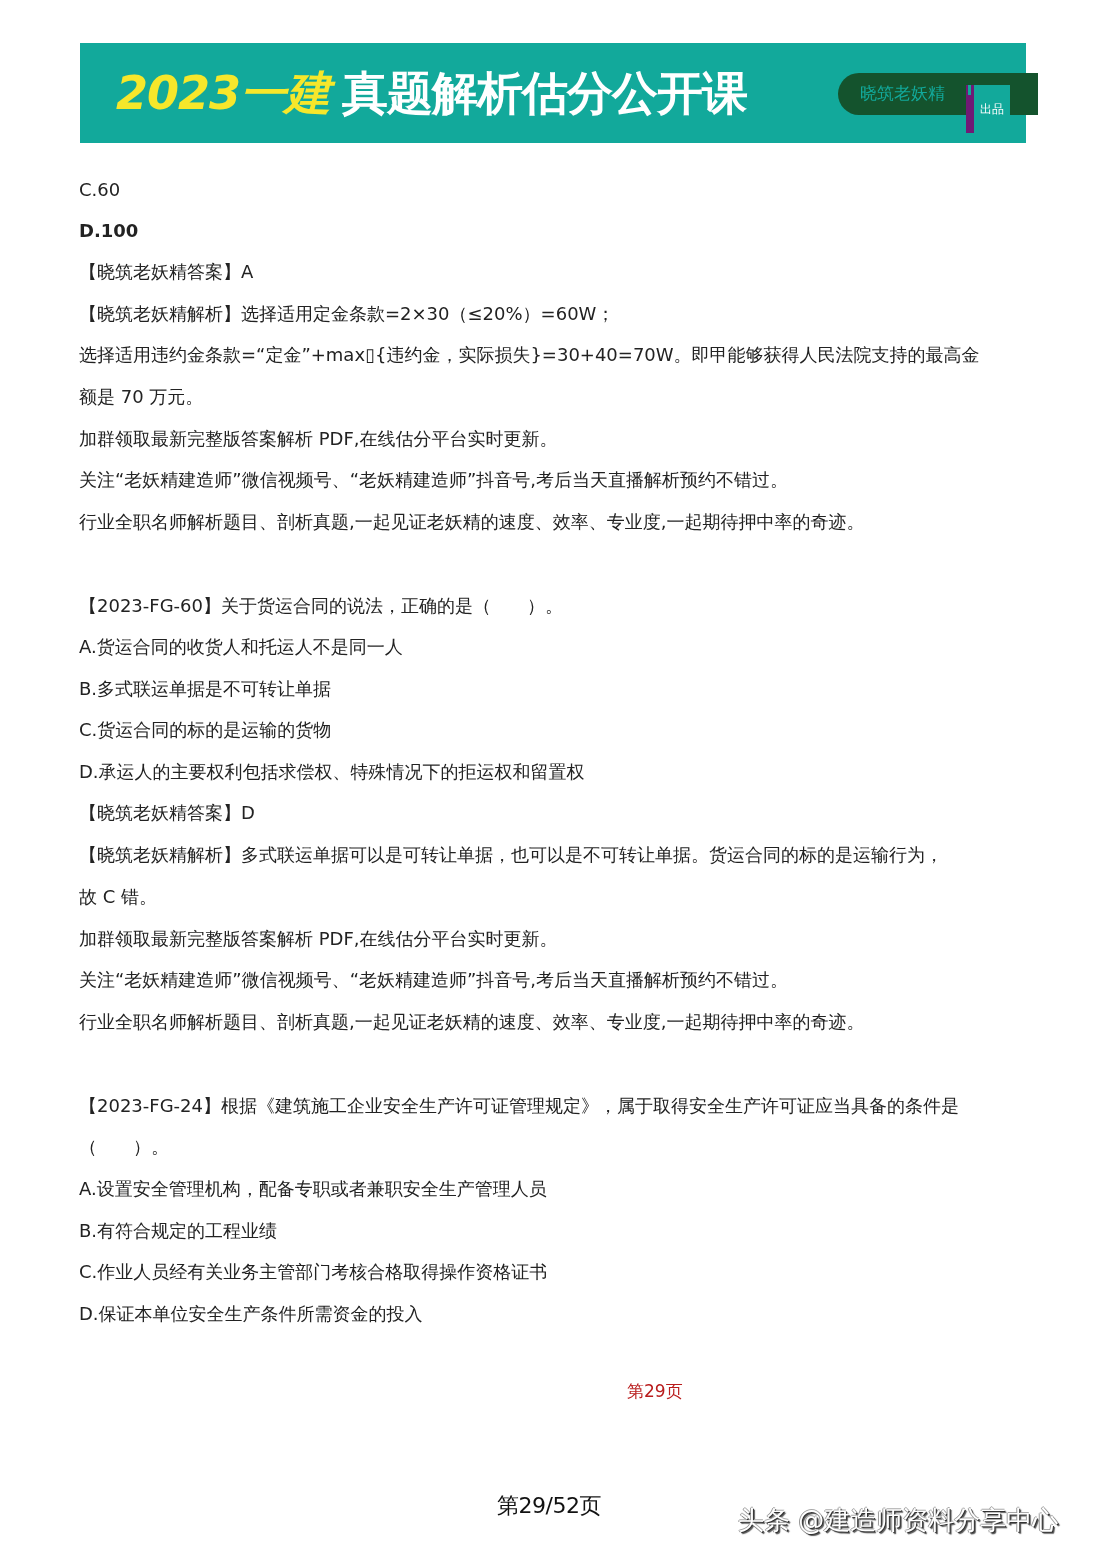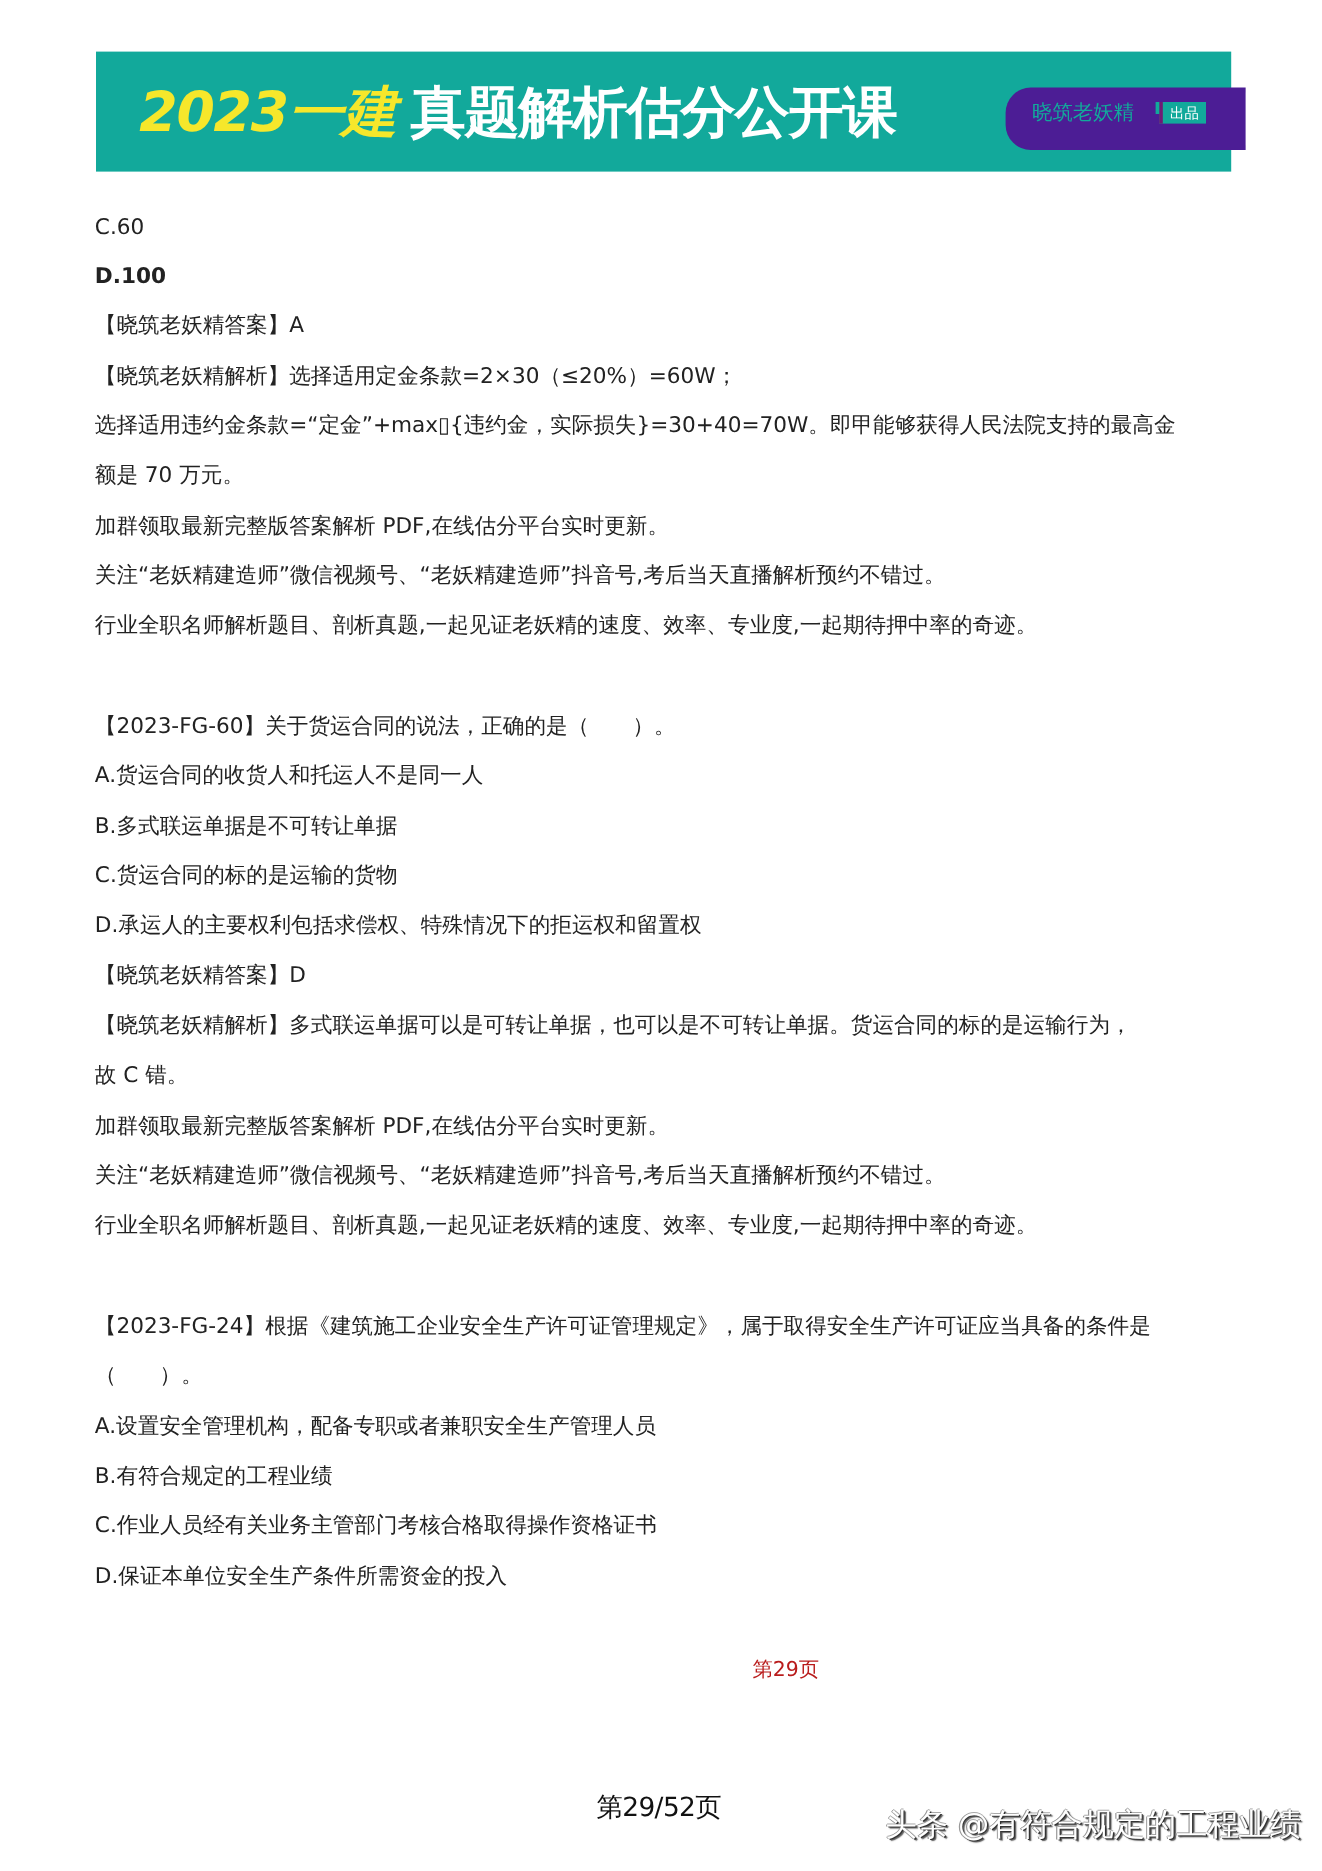--- a/index.html
+++ b/index.html
@@ -18,34 +18,34 @@
     }
     .banner-title {
       position: absolute; left: 36px; top: 22px;
       font-size: 46px; font-weight: bold; font-style: italic;
       letter-spacing: -1px; white-space: nowrap; line-height: 56px;
     }
     .banner-title .yellow { color: #f6e72b; }
     .banner-title .white { color: #ffffff; font-style: normal; margin-left: 12px; }
     .brand-pill {
       position: absolute; left: 758px; top: 30px;
-      width: 200px; height: 52px;
-      background: #4c1d95;
+      width: 200px; height: 42px;
+      background: #14532d;
       border-radius: 21px 0 0 21px;
     }
     .brand-name {
       position: absolute; left: 22px; top: 9px;
       font-size: 17px; color: #12a99b; white-space: nowrap;
     }
     .brand-tag {
       position: absolute; left: 128px; top: 12px;
-      height: 18px; padding: 0 6px;
+      height: 18px; padding: 15px 6px;
       background: #12a99b; color: #fff;
       font-size: 12px; line-height: 18px;
-      border-left: 3px solid #701a75;
+      border-left: 8px solid #701a75;
     }
     .brand-tag::before {
       content: ""; position: absolute; left: -6px; top: 0;
       width: 3px; height: 10px; background: #12a99b;
     }
     .line {
       position: absolute; left: 79px;
       font-size: 18px; line-height: 26px; white-space: nowrap;
       color: #222;
     }
@@ -100,13 +100,13 @@
     <div class="line" style="top: 1093px;">【2023-FG-24】根据《建筑施工企业安全生产许可证管理规定》，属于取得安全生产许可证应当具备的条件是</div>
     <div class="line" style="top: 1134px;">（　　）。</div>
     <div class="line" style="top: 1176px;">A.设置安全管理机构，配备专职或者兼职安全生产管理人员</div>
     <div class="line" style="top: 1218px;">B.有符合规定的工程业绩</div>
     <div class="line" style="top: 1259px;">C.作业人员经有关业务主管部门考核合格取得操作资格证书</div>
     <div class="line" style="top: 1301px;">D.保证本单位安全生产条件所需资金的投入</div>
   </div>
 
 <div class="page-num">第29页</div>
 <div class="pager">第29/52页</div>
-<div class="watermark">头条 @有符合规定的工程业绩</div>
+<div class="watermark">头条 @建造师资料分享中心</div>
 
 </body></html>

